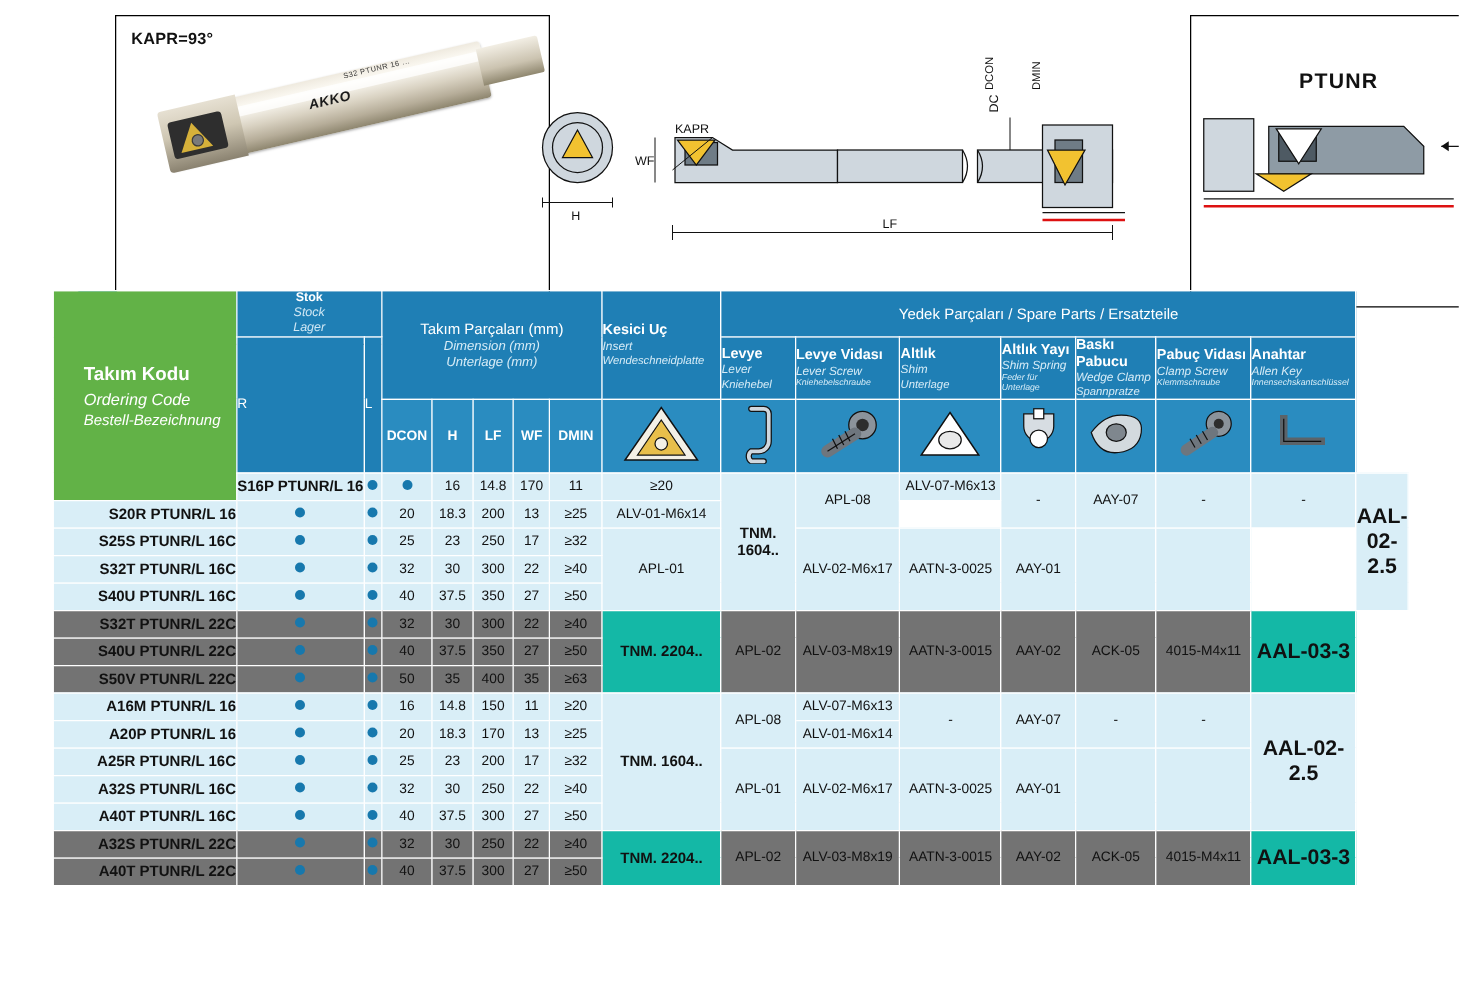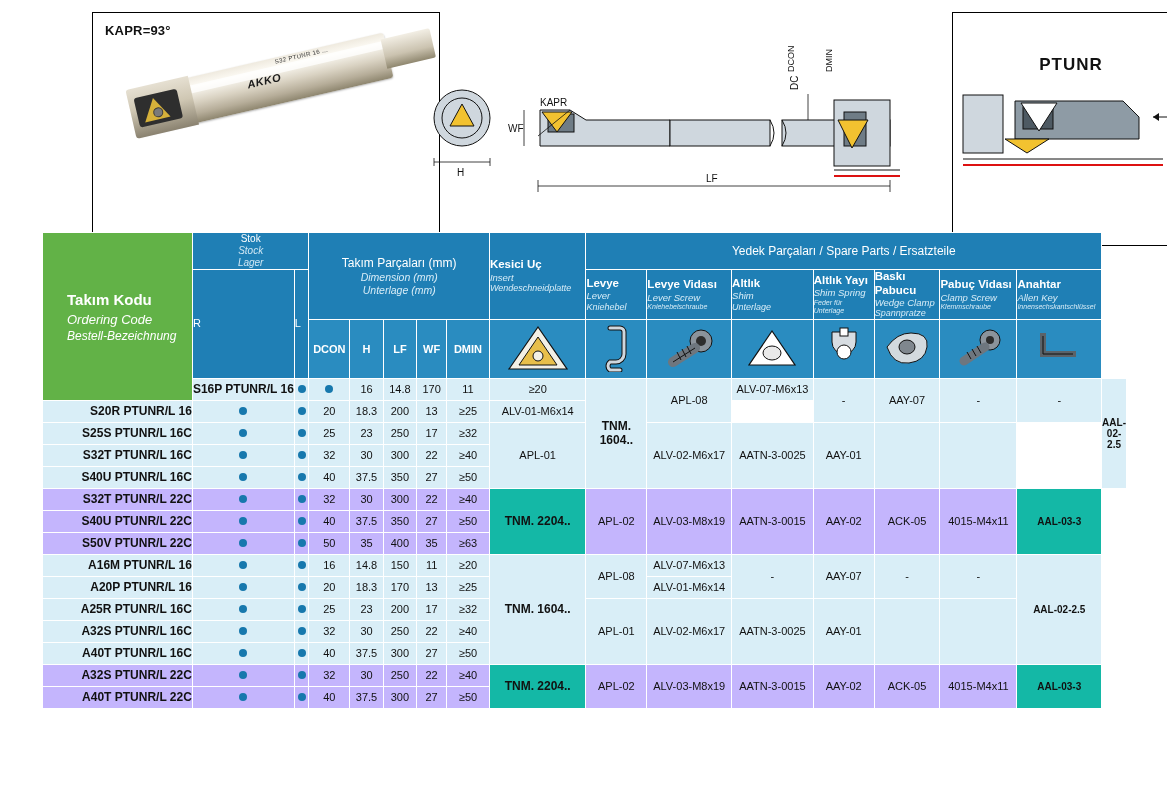--- a/index.html
+++ b/index.html
@@ -104,21 +104,21 @@
   .hdr-cell .tiny{font-size:7px;font-style:italic;color:#d7ecf7;}
 
   .green-title{
     padding:12px 10px 10px 24px;color:#fff;line-height:1.35;
   }
   .green-title .t1{font-size:15px;font-weight:bold;}
   .green-title .t2{font-size:13px;font-style:italic;}
   .green-title .t3{font-size:12px;font-style:italic;}
 
   .stok{font-size:10px;line-height:1.2;text-align:center;}
-  .stok .s1{font-weight:normal;text-align:center;}
+  .stok .s1{font-weight:bold;text-align:center;}
   .stok .s2{font-style:italic;color:#cfe7f4;}
   .stok .s3{font-style:italic;color:#cfe7f4;}
 
   .dim-top{font-size:12px;text-align:center;line-height:1.25;padding:4px 0 2px;}
   .dim-top .d2{font-size:10.5px;font-style:italic;color:#d7ecf7;}
   .dim-top .d3{font-size:10.5px;font-style:italic;color:#d7ecf7;}
 
   .sub-hdr{background:#2a8cc0;color:#fff;text-align:center;font-size:11px;font-weight:bold;padding:3px 0;}
 
   
@@ -127,25 +127,25 @@
   
   td.code{
     background:#d9eef7;color:#111;font-size:12px;font-weight:bold;
     text-align:right;padding:2px 10px 2px 4px;white-space:nowrap;
     border-bottom:1px solid #bcd9e6;border-top:1px solid #bcd9e6;
   }
   td.cell{
     background:#d9eef7;text-align:center;font-size:11px;padding:2px 2px;
     border-bottom:1px solid #bcd9e6;border-top:1px solid #bcd9e6;white-space:nowrap;
   }
-  td.cell.alt, td.code.alt{background:#c4b5fd;}
+  td.cell.alt, td.code.alt{background:#737373;}
   tr.row-h td{height:21px;}
   .dot{display:inline-block;width:8px;height:8px;border-radius:50%;background:#1778ad;}
   .grp{
-    background:#d9eef7;text-align:center;font-size:10px;font-weight:bold;
+    background:#d9eef7;text-align:center;font-size:17px;font-weight:bold;
     border-bottom:1px solid #bcd9e6;border-top:1px solid #bcd9e6;
   }
   .grp.alt{background:#14b8a6;}
   .mid{vertical-align:middle;}
   .ins-name{font-size:12px;font-weight:bold;}
 </style>
 </head>
 <body>
 
 <div class="top-area">

